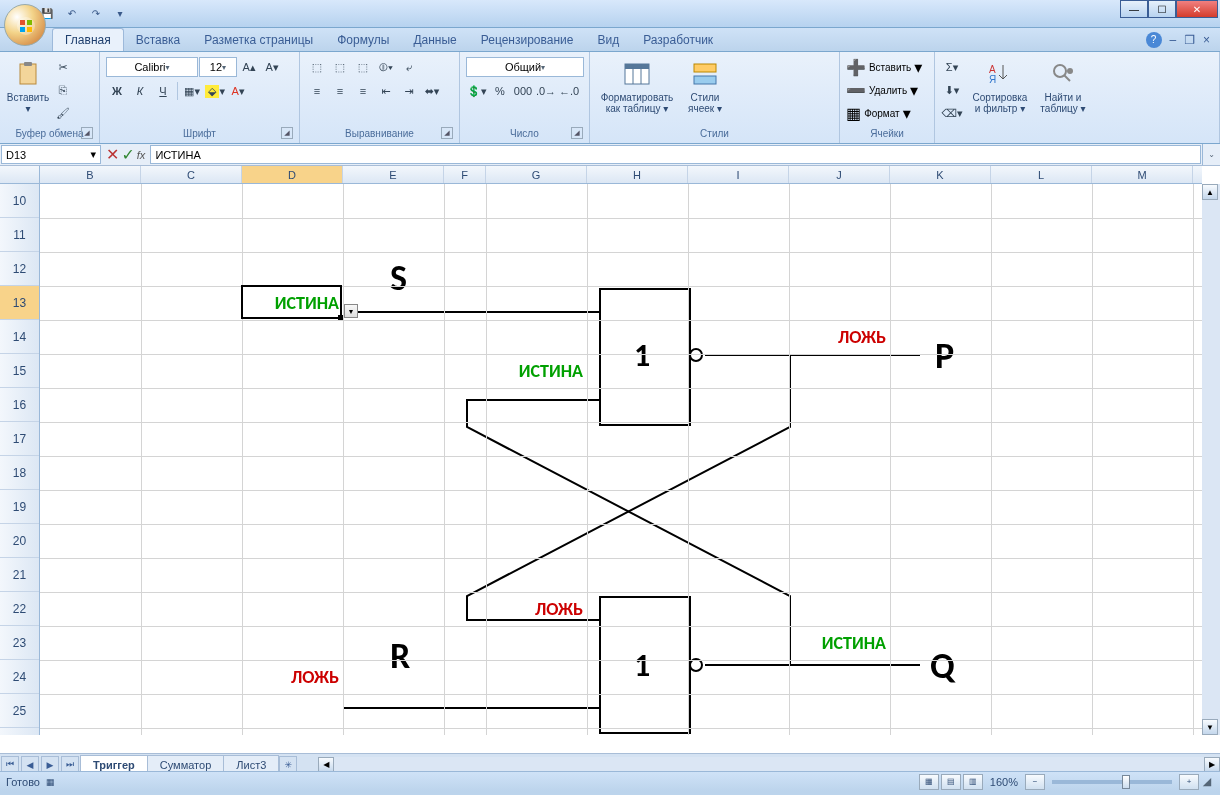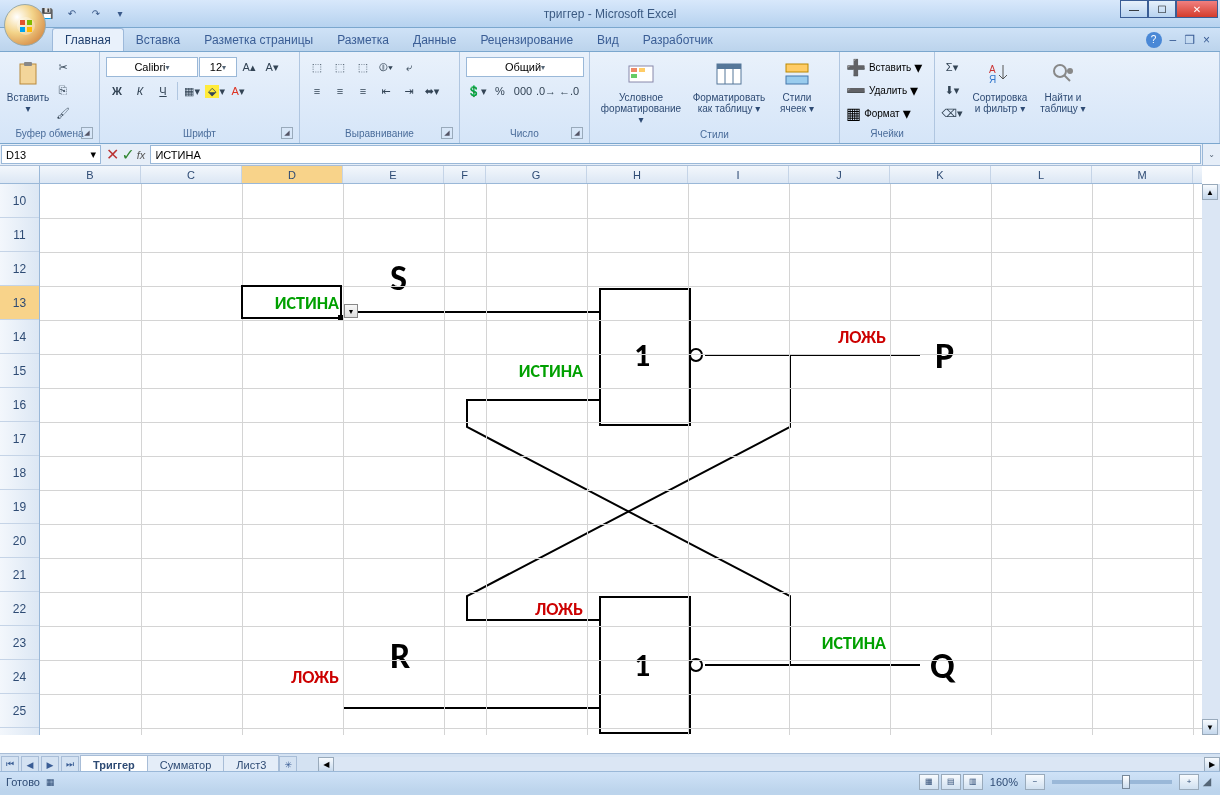--- a/index.html
+++ b/index.html
@@ -96,33 +96,32 @@
         <rect x="6" y="13" width="5" height="5" fill="#00a4ef"></rect>
         <rect x="13" y="13" width="5" height="5" fill="#ffb900"></rect>
       </svg>
   </div>
   <div class="qat">
     <div class="qat-btn">💾</div>
     <div class="qat-btn">↶</div>
     <div class="qat-btn">↷</div>
     <div class="qat-btn">▾</div>
   </div>
-  <div class="title-text">триггер - Microsoft Excel</div>
   <div class="win-controls">
     <div class="win-btn">—</div>
     <div class="win-btn">☐</div>
     <div class="win-btn close">✕</div>
   </div>
 </div>
 
 <div class="tabs-row" id="tabs-row">
   <div class="tab active">Главная</div>
     <div class="tab">Вставка</div>
     <div class="tab">Разметка страницы</div>
-    <div class="tab">Разметка</div>
+    <div class="tab">Формулы</div>
     <div class="tab">Данные</div>
     <div class="tab">Рецензирование</div>
     <div class="tab">Вид</div>
     <div class="tab">Разработчик</div>
     <div class="tabs-right">
     <div class="help-btn">?</div>
     <div class="mini-btn">–</div>
     <div class="mini-btn">❐</div>
     <div class="mini-btn">×</div>
   </div>
@@ -211,31 +210,20 @@
         <div class="rb-btn">000</div>
         <div class="rb-btn">.0→</div>
         <div class="rb-btn">←.0</div>
       </div>
     </div>
     <div class="group-label"><span>Число</span><div class="dlauncher">◢</div></div>
   </div>
 
   <div class="group" style="width:250px">
     <div class="group-body">
-      <div class="big-btn" style="width:90px">
-        <div class="icon">
-            <svg width="28" height="28">
-              <rect x="2" y="6" width="24" height="16" fill="#fff" stroke="#88a"></rect>
-              <rect x="4" y="8" width="6" height="4" fill="#e86"></rect>
-              <rect x="12" y="8" width="6" height="4" fill="#fc6"></rect>
-              <rect x="4" y="14" width="6" height="4" fill="#6c6"></rect>
-            </svg>
-          </div>
-        <div class="lbl"><span>Условное форматирование</span> ▾</div>
-      </div>
       <div class="big-btn" style="width:82px">
         <div class="icon">
             <svg width="28" height="28">
               <rect x="2" y="4" width="24" height="20" fill="#fff" stroke="#579"></rect>
               <rect x="2" y="4" width="24" height="5" fill="#579"></rect>
               <line x1="10" y1="4" x2="10" y2="24" stroke="#579"></line>
               <line x1="18" y1="4" x2="18" y2="24" stroke="#579"></line>
             </svg>
           </div>
         <div class="lbl"><span>Форматировать как таблицу</span> ▾</div>

